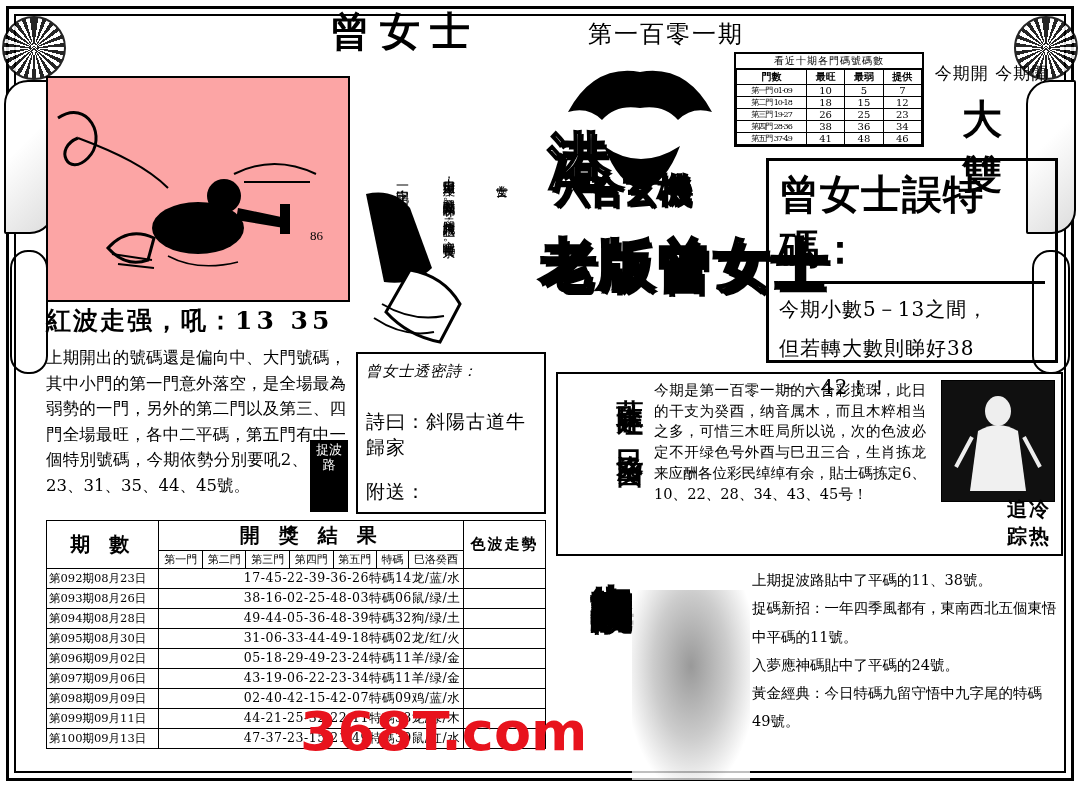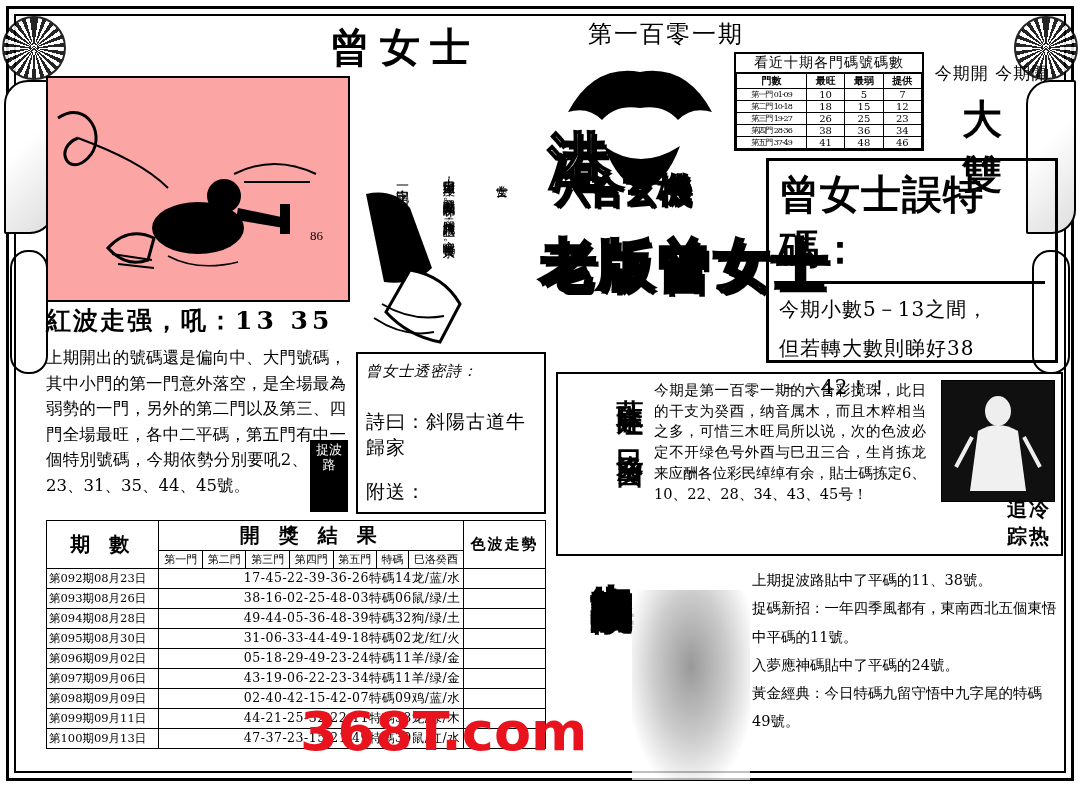--- a/index.html
+++ b/index.html
@@ -41,21 +41,21 @@
     position:absolute;width:34px;height:120px;border:2px solid #000;
     border-radius:18px;
   }
   .scroll-deco2.left{left:10px;top:250px;}
   .scroll-deco2.right{right:10px;top:250px;}
 
   
   .title-main{
     position:absolute;left:330px;top:4px;
     font-family:"DejaVu Serif","Liberation Serif",serif;
-    font-weight:bold;font-size:40px;letter-spacing:10px;margin-top:16px;
+    font-weight:bold;font-size:40px;letter-spacing:10px;
   }
   .title-issue{
     position:absolute;left:588px;top:18px;
     font-family:"DejaVu Serif","Liberation Serif",serif;
     font-size:24px;letter-spacing:2px;
   }
 
   
   .pic-box{
     position:absolute;left:46px;top:76px;width:300px;height:222px;
@@ -148,21 +148,21 @@
     color:#fff;-webkit-text-stroke:3px #000;
     text-shadow:4px 4px 0 #000;
   }
 
   
   .mini-wrap{
     position:absolute;left:734px;top:52px;width:186px;
     border:2px solid #000;background:#fff;
   }
   .mini-title{
-    font-size:14px;text-align:center;border-bottom:1px solid #000;
+    font-size:10px;text-align:center;border-bottom:1px solid #000;
     font-family:"DejaVu Serif","Liberation Serif",serif;letter-spacing:1px;
   }
   .mini{border-collapse:collapse;width:100%;}
   .mini th,.mini td{
     border:1px solid #000;font-size:10px;text-align:center;padding:0 2px;
     font-family:"DejaVu Serif","Liberation Serif",serif;
   }
   .mini td.lbl{font-size:8px;letter-spacing:-1px;}
 
   .open-head{

